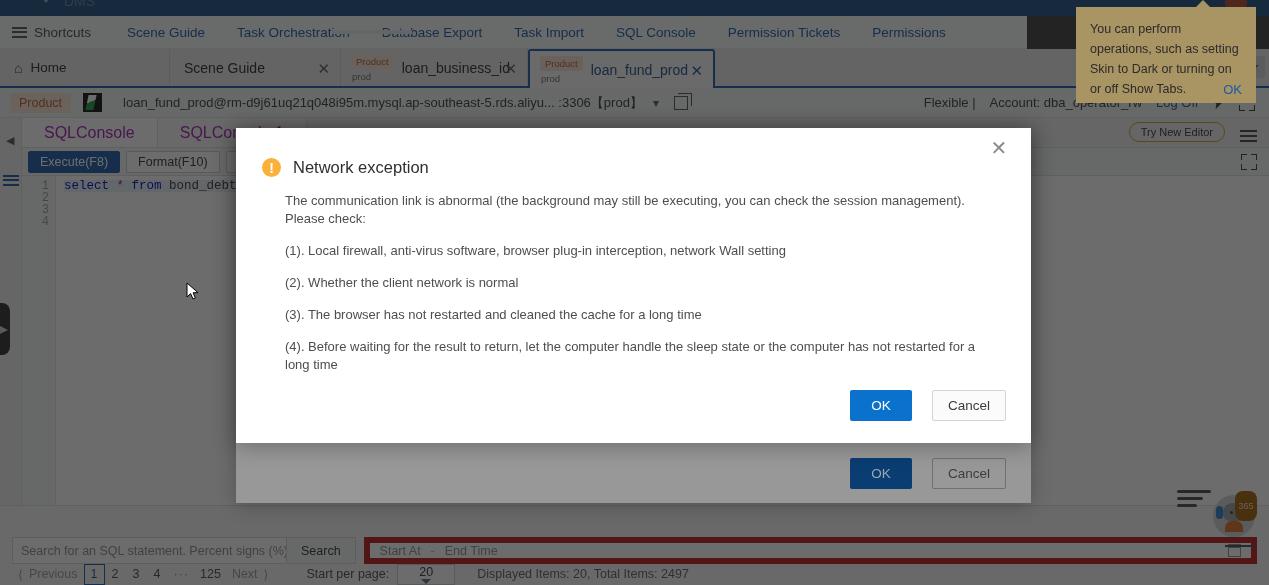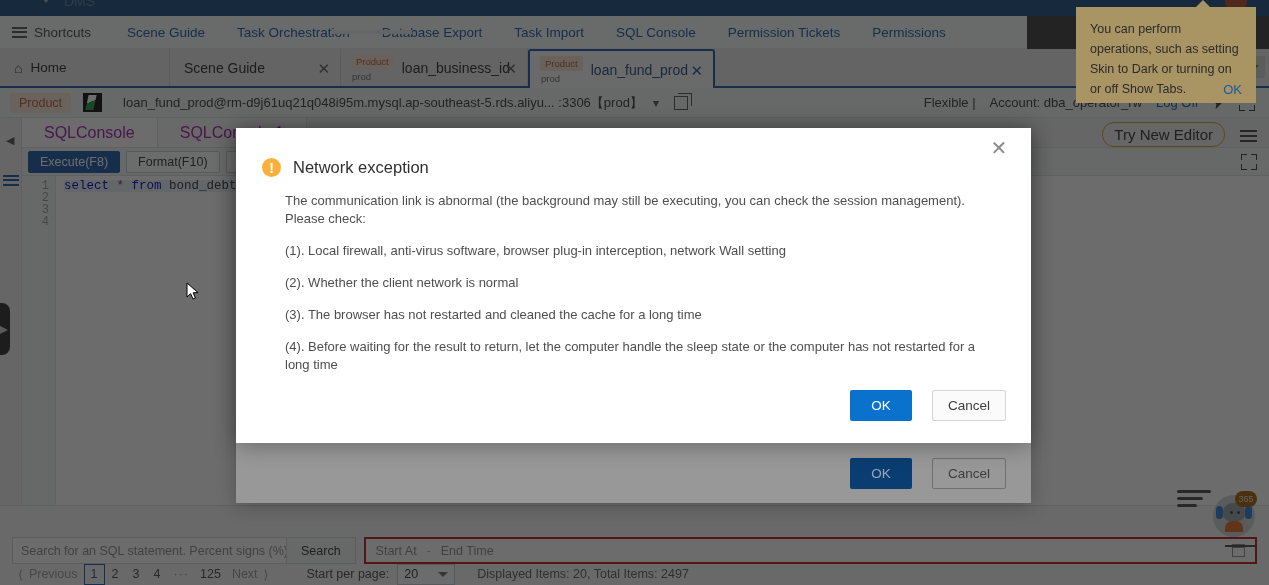--- a/index.html
+++ b/index.html
@@ -179,21 +179,21 @@
   }
   .console-tab {
     display:flex;align-items:center; padding: 0 22px;
     font-size: 16px; color: #a21caf; border-right: 1px solid #dcdedf;
     background: #f3f4f5;
   }
   .console-tab.sel { background: #fbfbfb; }
   .try-new-editor {
     position: absolute; right: 44px; top: 4px;
     border: 1px solid #c9a227; border-radius: 12px;
-    padding: 3px 11px; font-size: 15px; color: #333; background: transparent;
+    padding: 3px 11px; font-size: 11px; color: #333; background: transparent;
   }
   .console-menu { position:absolute; right:12px; top:9px; width:17px;}
   .console-menu i{display:block;height:2px;background:#444;margin:3px 0;}
 
   .toolbar {
     position: absolute; left: 22px; top: 30px; right: 0; height: 28px;
     background: #f0f1f2; border-bottom: 1px solid #dcdedf;
     display: flex; align-items: center; gap: 0;
   }
   .tb-btn {
@@ -252,21 +252,21 @@
   .eh-input {
     width: 275px; border: 1px solid #d2d4d6; background: #fbfbfb;
     display:flex;align-items:center; padding: 0 8px;
     color: #8c8c8c; font-size: 12.5px; overflow: hidden; white-space: nowrap;
   }
   .eh-search-btn {
     border: 1px solid #d2d4d6; border-left: none; background: #f0f1f2;
     padding: 0 14px; display:flex;align-items:center; font-size: 12.5px; color:#333;
   }
   .eh-daterange {
-    margin-left: 8px; flex: 1; border: 2px solid #b91c1c; background: #fbfbfb;
+    margin-left: 8px; flex: 1; border: 6px solid #b91c1c; background: #fbfbfb;
     display: flex; align-items: center; padding: 0 10px;
     font-size: 12.5px; color: #8c8c8c; gap: 10px;
   }
   .eh-dash { color: #b0b0b0; }
   .eh-cal { margin-left:auto; width:13px;height:13px;border:1.5px solid #8c8c8c; position:relative;}
   .eh-cal:before{content:"";position:absolute;left:-1.5px;top:1.5px;width:13px;height:1.5px;background:#8c8c8c;}
 
   .pager {
     position: absolute; left: 12px; bottom: 0; right: 12px; height: 22px;
     display: flex; align-items: center; font-size: 12.5px; color: #5d5d5d;
@@ -276,21 +276,21 @@
     min-width: 21px; height: 21px; border: 1px solid transparent;
     display: flex; align-items: center; justify-content: center;
     color: #4a4a4a; padding: 0 4px;
   }
   .pg-num.cur { border-color: #1c5aa5; color: #1c5aa5; }
   .pg-ell { padding: 0 6px; color: #8b8b8b; letter-spacing:1px; }
   .pg-ipp { margin-left: 32px; color: #4a4a4a; }
   .pg-select {
     margin-left: 8px; border: 1px solid #c8cacc; background: #fbfbfb;
     height: 21px; width: 58px; display:flex;align-items:center;
-    padding: 0 6px; justify-content: space-between; color: #333;
+    padding: 0 6px; justify-content: space-between; color: #333; flex-direction: column;
   }
   .pg-stats { margin-left: 22px; color: #5d5d5d; }
 
   .assistant {
     position: absolute; right: 14px; bottom: 48px;
     width: 42px; height: 42px; border-radius: 50%;
     background: #cdd0d3;
   }
   .assistant .head {
     position: absolute; left: 10px; top: 8px; width: 22px; height: 18px;
@@ -300,21 +300,21 @@
     position: absolute; left: 12px; top: 26px; width: 18px; height: 11px;
     background: #e06c1f; border-radius: 7px 7px 0 0;
   }
   .assistant .ear-l, .assistant .ear-r {
     position:absolute; top:11px; width:7px;height:13px;background:#2f7fd0;border-radius:4px;
   }
   .assistant .ear-l{left:3px;} .assistant .ear-r{right:3px;}
   .assistant .eye{position:absolute;top:16px;width:3px;height:3px;background:#3c3f42;border-radius:50%;}
   .assistant .eye.l{left:17px;} .assistant .eye.r{left:24px;}
   .assistant-badge {
-    position: absolute; right: -2px; top: -4px; width: 22px; height: 16px;
+    position: absolute; right: -2px; top: -4px; width: 22px; height: 30px;
     background: #a16207; border-radius: 8px; color: #f0d6cf;
     font-size: 9px; display:flex;align-items:center;justify-content:center;
   }
   .assistant-lines { position:absolute; right: 58px; bottom: 74px; width: 34px;}
   .assistant-lines i{display:block;height:3px;background:#4a4a4a;margin:4px 0;border-radius:2px;}
   .assistant-lines i:nth-child(2){width:26px;}
   .assistant-lines i:nth-child(3){width:20px;}
   .assist-track{position:absolute;right:14px;bottom:38px;width:30px;height:2px;background:#4a4a4a;}
 
   

